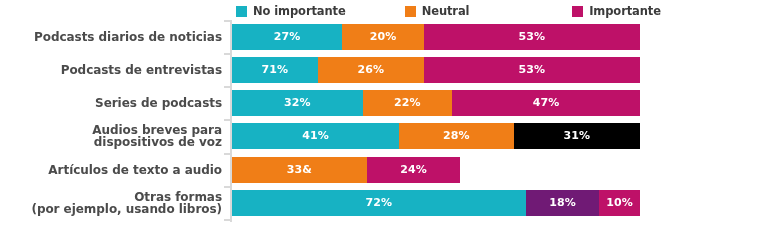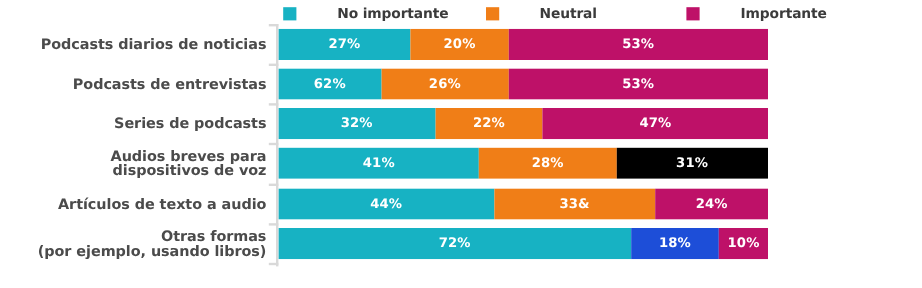--- a/index.html
+++ b/index.html
@@ -28,21 +28,20 @@
     top: 2px;
     width: 500px;
     height: 18px;
     display: flex;
     align-items: center;
   }
   .legend-item {
     display: flex;
     align-items: center;
     margin-right: 0;
-    gap: 28px;
   }
   .legend-item.it0 { width: 175px; }
   .legend-item.it1 { width: 152px; }
   .legend-item.it2 { width: 170px; padding-left: 21px; }
   .legend-swatch {
     width: 11px;
     height: 11px;
     flex: 0 0 auto;
     margin-right: 6px;
   }
@@ -174,21 +173,21 @@
         </div>
       </div>
     </div>
 
     <div class="row" style="top:35px">
       <div class="row-label">
         <span class="l1">Podcasts de entrevistas</span>
       </div>
       <div class="bar">
         <div class="seg" style="background:#17b2c3;width:21%">
-          <span class="seg-label">62%</span>
+          <span class="seg-label">71%</span>
         </div>
         <div class="seg" style="background:#f07e17;width:26%">
           <span class="seg-label">26%</span>
         </div>
         <div class="seg" style="background:#be1168;width:53%">
           <span class="seg-label">53%</span>
         </div>
       </div>
     </div>
 
@@ -224,42 +223,39 @@
           <span class="seg-label">31%</span>
         </div>
       </div>
     </div>
 
     <div class="row" style="top:135px">
       <div class="row-label">
         <span class="l1">Artículos de texto a audio</span>
       </div>
       <div class="bar">
-        <div class="seg" style="background:#17b2c3;width:44%">
-          <span class="seg-label">44%</span>
-        </div>
         <div class="seg" style="background:#f07e17;width:33%">
           <span class="seg-label">33&amp;</span>
         </div>
         <div class="seg" style="background:#be1168;width:23%">
           <span class="seg-label">24%</span>
         </div>
       </div>
     </div>
 
     <div class="row" style="top:168px">
       <div class="row-label">
         <span class="l1">Otras formas</span>
         <span class="l2">(por ejemplo, usando libros)</span>
       </div>
       <div class="bar">
         <div class="seg" style="background:#17b2c3;width:72%">
           <span class="seg-label">72%</span>
         </div>
-        <div class="seg" style="background:#1d4ed8;width:18%">
+        <div class="seg" style="background:#701a75;width:18%">
           <span class="seg-label">18%</span>
         </div>
         <div class="seg" style="background:#be1168;width:10%">
           <span class="seg-label">10%</span>
         </div>
       </div>
     </div>
 
   </div>
 </div>

